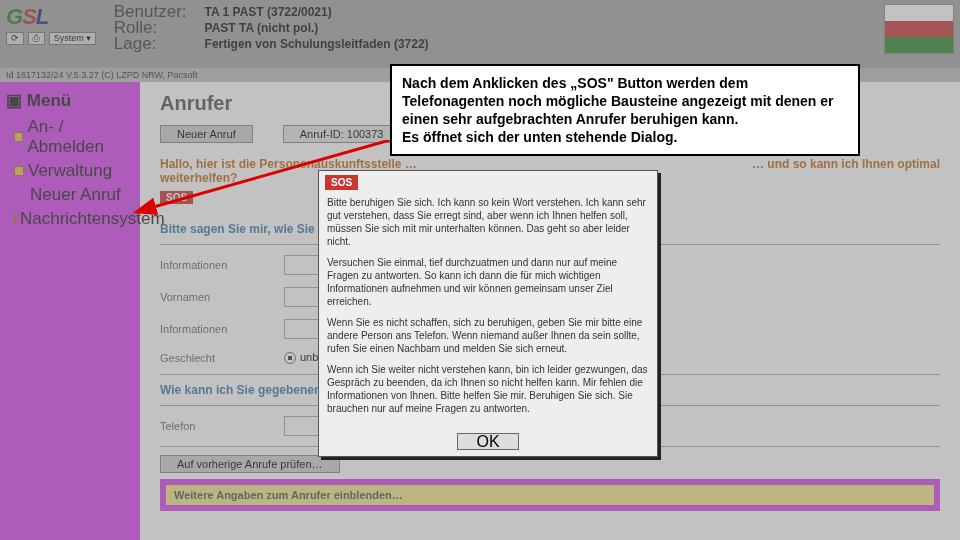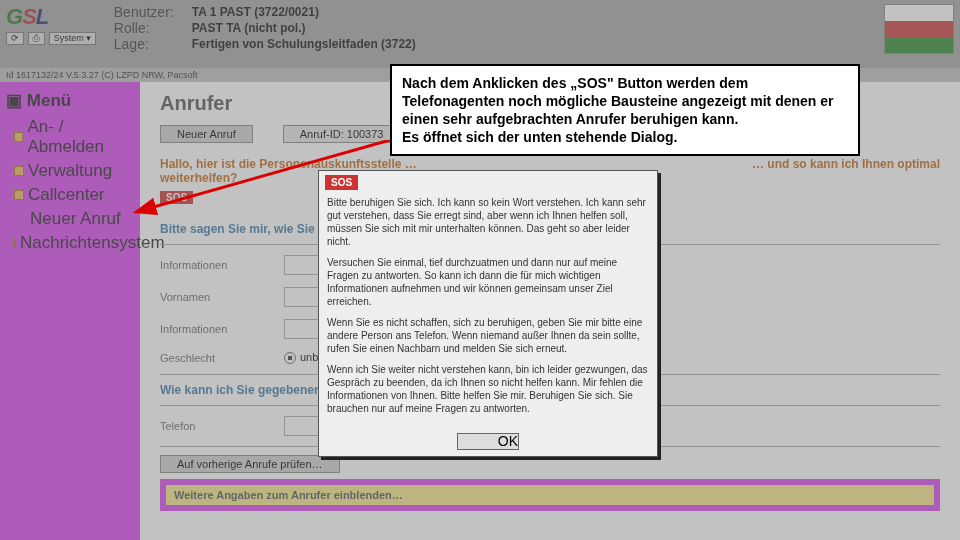--- a/index.html
+++ b/index.html
@@ -5,21 +5,21 @@
   * { box-sizing: border-box; margin: 0; padding: 0; }
   html, body { width: 960px; height: 540px; font-family: Arial, sans-serif; font-size: 11px; overflow: hidden; }
   .screen { position: relative; width: 960px; height: 540px; background: #fff; }
   .dim { position: absolute; inset: 0; background: rgba(120,120,120,0.45); pointer-events: none; }
   .app { position: absolute; inset: 0; }
   .topbar { display: flex; align-items: flex-start; background: #a7a7a7; height: 68px; padding: 4px 6px; gap: 18px; }
   .logo { font-weight: bold; font-style: italic; font-size: 22px; letter-spacing: -1px; }
   .logo .g1{color:#2b7a2b} .logo .s{color:#b33; } .logo .l{color:#2b2b7a}
   .logo-sub { display:flex; gap:4px; margin-top:2px; }
   .sysbtn { display:inline-block; background:#ddd; border:1px solid #777; padding:0 4px; font-size:9px;}
-  .hdr-labels { color:#3a3a3a; font-size:14px; line-height:16px; }
+  .hdr-labels { color:#3a3a3a; font-size:17px; line-height:16px; }
   .hdr-vals { color:#111; font-weight:bold; font-size:12px; line-height:16px; }
   .crest { margin-left:auto; width:70px; height:50px; background:linear-gradient(#fff 0 33%, #cc3b3b 33% 66%, #2f8a2f 66% 100%); border:1px solid #888;}
   .statusbar { background:#bfbfbf; font-size:9px; color:#333; padding:2px 6px;}
   .body { display:flex; height: calc(100% - 74px);}
   .sidebar { width:140px; background:#d946ef; padding:6px 4px; font-size:17px; color:#222;}
   .sidebar .menu-hdr{font-weight:bold; padding:2px 0 4px 2px;}
   .menu-item{display:flex; align-items:center; gap:4px; padding:2px 0 2px 10px; cursor:pointer;}
   .menu-sub{padding-left:26px;}
   .ficon{width:10px; height:10px; display:inline-block; background:#eec05a; border:1px solid #9a7a20;}
   .content{flex:1; padding:6px 20px 0 20px; position:relative;}
@@ -37,21 +37,21 @@
   .yellow-row{background:#f4e78a; padding:4px 8px; color:#555; font-weight:bold; margin-top:6px; border:6px solid #d946ef;}
   
   .arrow-svg{position:absolute; left:130px; top:140px; pointer-events:none;}
   
   .callout{position:absolute; left:390px; top:64px; width:470px; background:#fff; border:2px solid #000; padding:8px 10px; font-size:14px; line-height:18px; z-index:5;}
   
   .dialog{position:absolute; left:318px; top:170px; width:340px; background:#eee; border:1px solid #555; box-shadow:3px 3px 0 #222; z-index:5; font-size:10px; line-height:13px;}
   .dlg-tag{display:inline-block; background:#c33; color:#fff; font-weight:bold; padding:1px 6px; margin:4px 0 2px 6px; font-size:10px;}
   .dlg-body{padding:4px 8px 6px 8px; color:#333;}
   .dlg-body p{margin-bottom:8px;}
-  .dlg-ok{display:block; margin:4px auto 6px auto; width:62px; text-align:right; background:#ddd; border:1px solid #666; padding:1px 0; font-size:14px; cursor:pointer;}
+  .dlg-ok{display:block; margin:4px auto 6px auto; width:62px; text-align:center; background:#ddd; border:1px solid #666; padding:1px 0; font-size:16px; cursor:pointer;}
 </style>
 </head>
 <body>
 
 <div class="screen">
 <div class="app">
   <div class="topbar">
     <div>
       <div class="logo"><span class="g1">G</span><span class="s">S</span><span class="l">L</span></div>
       <div class="logo-sub">
@@ -77,24 +77,20 @@
   <div class="body">
     <div class="sidebar">
       <div class="menu-hdr">▣ <span>Menü</span></div>
       <div class="menu-item">
             <span class="ficon"></span>
             <span>An- / Abmelden</span>
           </div>
       <div class="menu-item">
             <span class="ficon"></span>
             <span>Verwaltung</span>
-          </div>
-      <div class="menu-item">
-            <span class="ficon"></span>
-            <span>Callcenter</span>
           </div>
       <div class="menu-item menu-sub">
             <span>Neuer Anruf</span>
           </div>
       <div class="menu-item">
             <span class="ficon"></span>
             <span>Nachrichtensystem</span>
           </div>
     </div>
 

